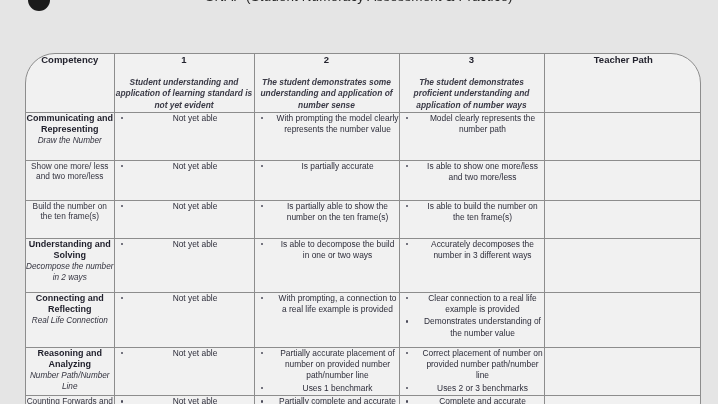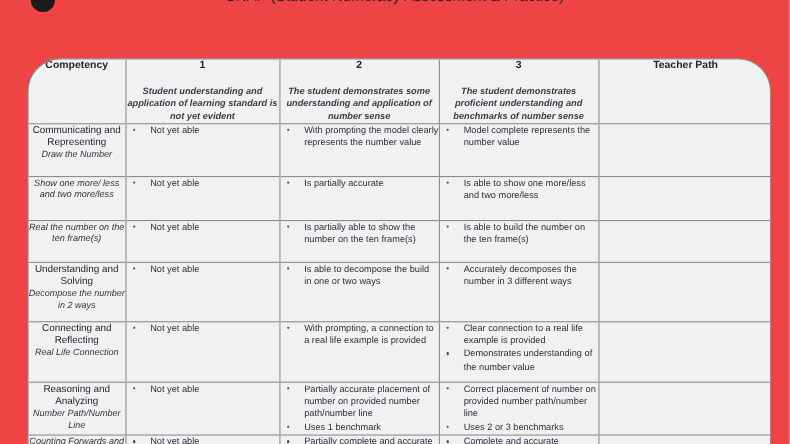--- a/index.html
+++ b/index.html
@@ -8,21 +8,21 @@
     width: 718px; height: 404px;
     overflow: hidden;
     background: #ffffff;
     font-family: "Liberation Sans", sans-serif;
   }
 
   #page {
     position: relative;
     width: 718px;
     height: 404px;
-    background: #ef4444;
+    background: #e5e5e5;
   }
 
   
   .header {
     position: absolute;
     top: -11px;
     left: 0;
     width: 718px;
     height: 30px;
     display: flex;
@@ -120,44 +120,44 @@
     color: #23232e;
     padding-top: 14px;
   }
 
   
   .comp-cell {
     text-align: center;
     padding: 6px 5px 8px 5px;
   }
   .comp-title {
-    font-weight: normal;
+    font-weight: bold;
     font-size: 9px;
     line-height: 1.3;
     color: #1e1e2a;
   }
   .comp-sub {
     font-style: italic;
     font-weight: normal;
     font-size: 8.2px;
     line-height: 1.3;
     color: #33333f;
   }
   .comp-sub-only {
-    font-style: italic;
     font-size: 8.3px;
     line-height: 1.32;
     color: #33333f;
   }
 
   .lvl-cell { padding: 6px 6px 8px 4px; }
   ul.bullets {
     margin: 0;
     padding: 0;
     list-style: none;
+    text-align: center;
   }
   ul.bullets li {
     position: relative;
     padding-left: 22px;
     font-size: 8.4px;
     line-height: 1.36;
     color: #2d2d3a;
     margin-bottom: 1px;
   }
   ul.bullets li::before {
@@ -197,21 +197,21 @@
           <th class="hdr-cell vdiv">
             <div class="hdr-num">1</div>
             <div class="hdr-desc"><span>Student understanding and application of learning standard is </span><b>not yet</b><span> evident</span></div>
           </th>
           <th class="hdr-cell vdiv">
             <div class="hdr-num">2</div>
             <div class="hdr-desc">The student demonstrates some understanding and application of number sense</div>
           </th>
           <th class="hdr-cell vdiv">
             <div class="hdr-num">3</div>
-            <div class="hdr-desc">The student demonstrates proficient understanding and benchmarks of number sense</div>
+            <div class="hdr-desc">The student demonstrates proficient understanding and application of number ways</div>
           </th>
           <th class="hdr-cell hdr-notes vdiv">Teacher Path</th>
         </tr>
       </thead>
       <tbody id="rubric-body">
           <tr style="height: 48px;">
             <td class="comp-cell hdiv-top">
               <div class="comp-title">Communicating and Representing</div>
               <div class="comp-sub">Draw the Number</div>
             </td>
@@ -220,21 +220,21 @@
                 <li>Not yet able</li>
               </ul>
             </td>
             <td class="lvl-cell vdiv hdiv-top">
               <ul class="bullets">
                 <li>With prompting the model clearly represents the number value</li>
               </ul>
             </td>
             <td class="lvl-cell vdiv hdiv-top">
               <ul class="bullets">
-                <li>Model complete represents the number value</li>
+                <li>Model clearly represents the number path</li>
               </ul>
             </td>
             <td class="notes-cell vdiv hdiv-top"></td>
           </tr>
           <tr style="height: 40px;">
             <td class="comp-cell hdiv-top">
               <div class="comp-sub-only">Show one more/ less and two more/less</div>
             </td>
             <td class="lvl-cell vdiv hdiv-top">
               <ul class="bullets">
@@ -248,21 +248,21 @@
             </td>
             <td class="lvl-cell vdiv hdiv-top">
               <ul class="bullets">
                 <li>Is able to show one more/less and two more/less</li>
               </ul>
             </td>
             <td class="notes-cell vdiv hdiv-top"></td>
           </tr>
           <tr style="height: 38px;">
             <td class="comp-cell hdiv-top">
-              <div class="comp-sub-only">Real the number on the ten frame(s)</div>
+              <div class="comp-sub-only">Build the number on the ten frame(s)</div>
             </td>
             <td class="lvl-cell vdiv hdiv-top">
               <ul class="bullets">
                 <li>Not yet able</li>
               </ul>
             </td>
             <td class="lvl-cell vdiv hdiv-top">
               <ul class="bullets">
                 <li>Is partially able to show the number on the ten frame(s)</li>
               </ul>

